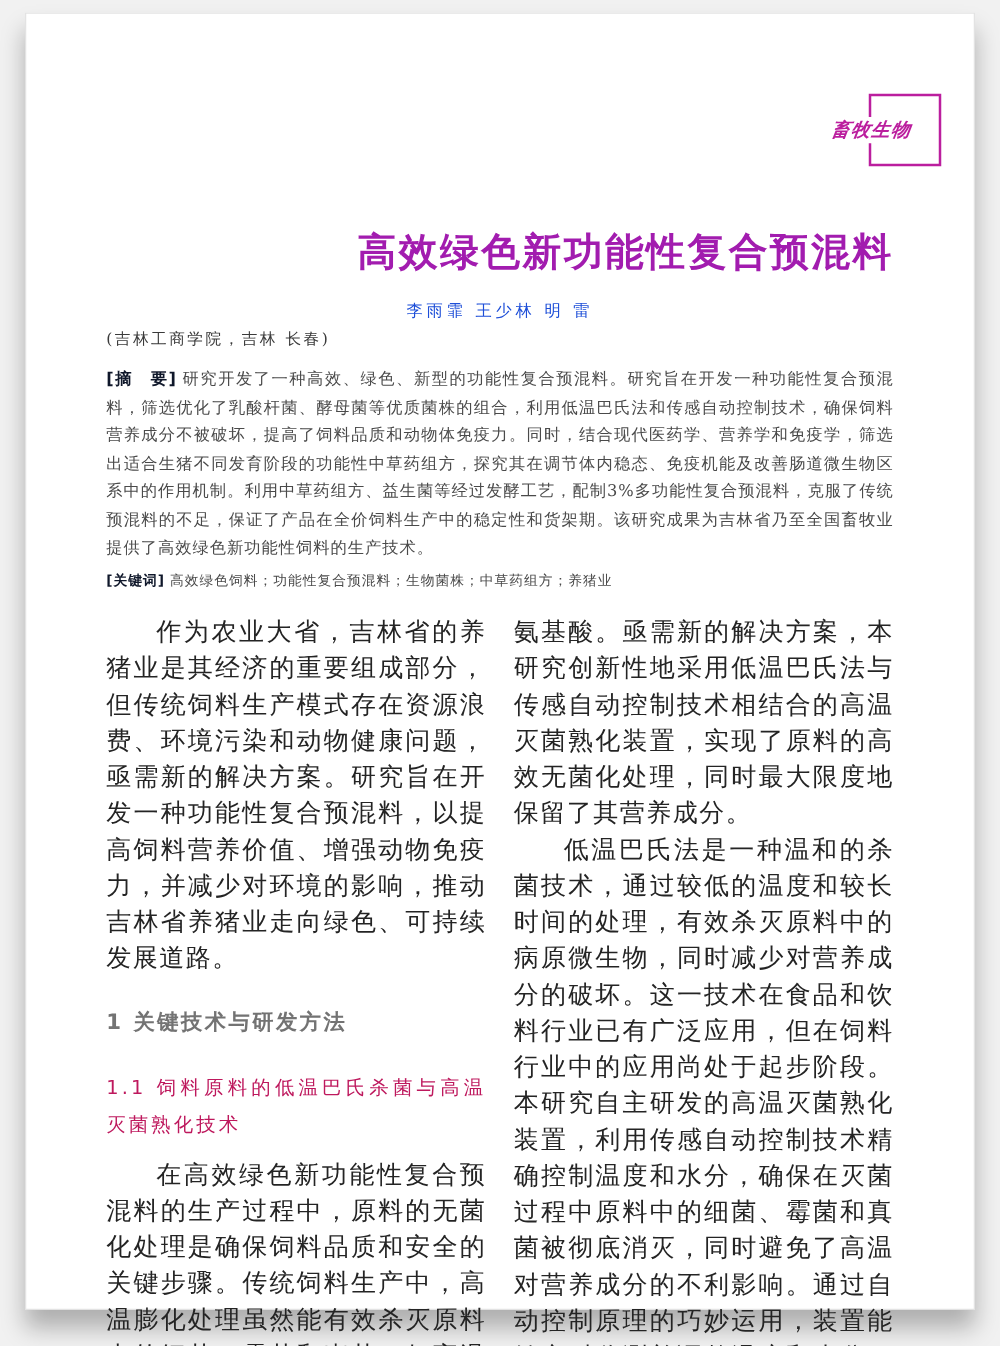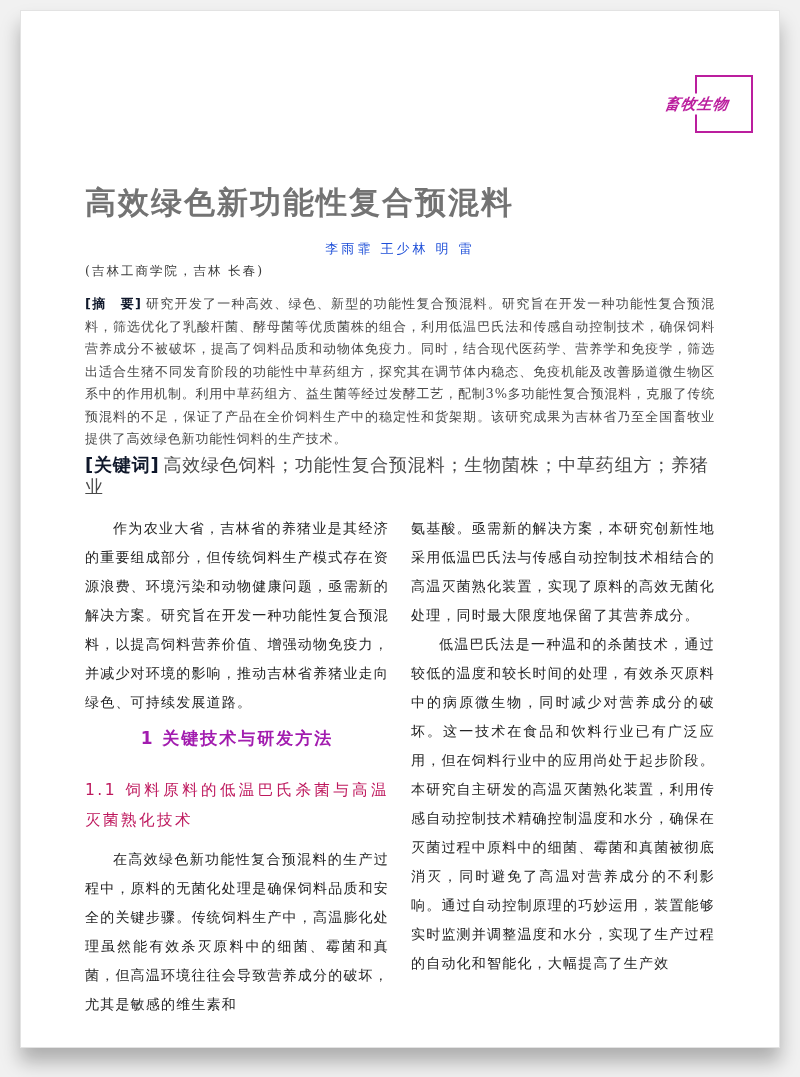--- a/index.html
+++ b/index.html
@@ -42,22 +42,22 @@
     font-weight: bold;
     font-style: italic;
     font-size: 15px;
     letter-spacing: 1px;
     padding: 1px 4px;
     white-space: nowrap;
   }
   
   .title {
     padding-top: 170px;
-    text-align: left;
-    color: #737373;
+    text-align: right;
+    color: #a21caf;
     font-size: 31px;
     font-weight: bold;
     line-height: 42px;
     letter-spacing: 2px;
   }
   .authors {
     margin-top: 17px;
     text-align: center;
     font-family: "DejaVu Serif", serif;
     font-size: 13px;
@@ -85,49 +85,48 @@
   .meta-label {
     font-family: "DejaVu Sans", sans-serif;
     font-weight: bold;
     color: #0f172a;
     font-style: normal;
     margin-right: 4px;
   }
   .keywords {
     margin-top: 3px;
     font-family: "DejaVu Serif", serif;
-    font-size: 18px;
+    font-size: 11px;
     line-height: 22.5px;
     color: #4a4a4a;
     letter-spacing: 0.8px;
   }
   
   .columns {
     display: flex;
     gap: 22px;
     margin-top: 15px;
   }
   .col { width: 305px; }
   .body-para {
     font-family: "DejaVu Serif", serif;
-    font-size: 14px;
+    font-size: 20px;
     line-height: 29px;
     color: #242424;
     text-align: justify;
     letter-spacing: 1.2px;
   }
   .indent { text-indent: 2em; }
   .sec-heading {
-    margin-top: 8px;
-    color: #a21caf;
+    margin-top: 24px;
+    color: #737373;
     font-size: 17px;
     font-weight: bold;
     letter-spacing: 2px;
     line-height: 26px;
-    text-align: center;
   }
   .subsec-heading {
     margin-top: 24px;
     color: #be185d;
     font-size: 15.5px;
     letter-spacing: 2.5px;
     line-height: 30px;
     text-align: justify;
   }
 </style>

